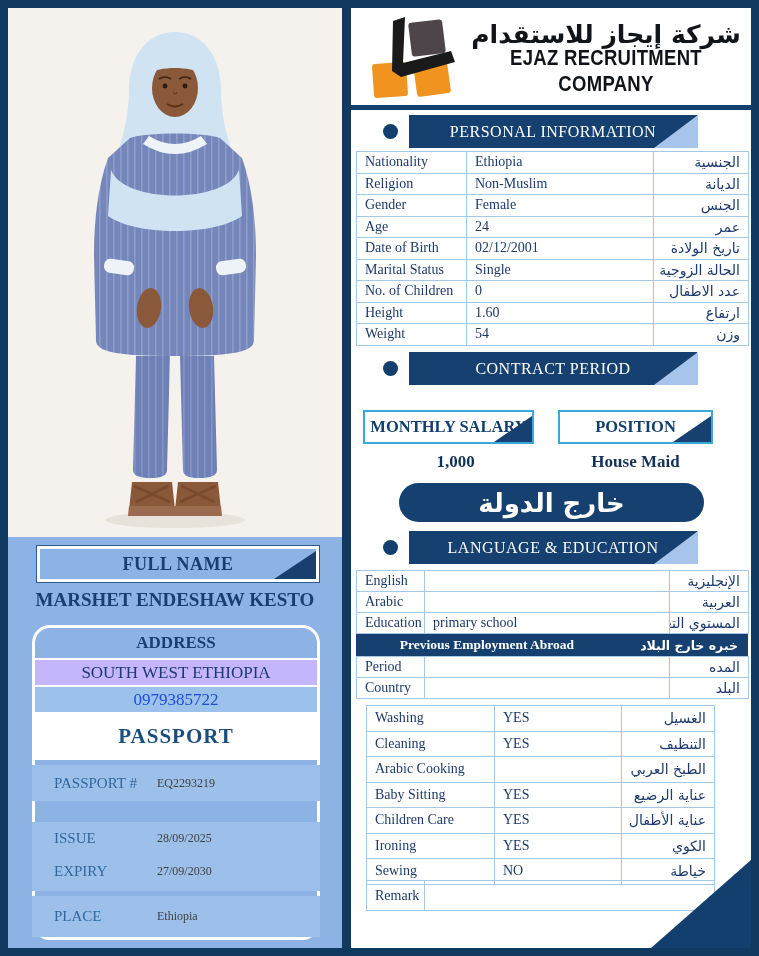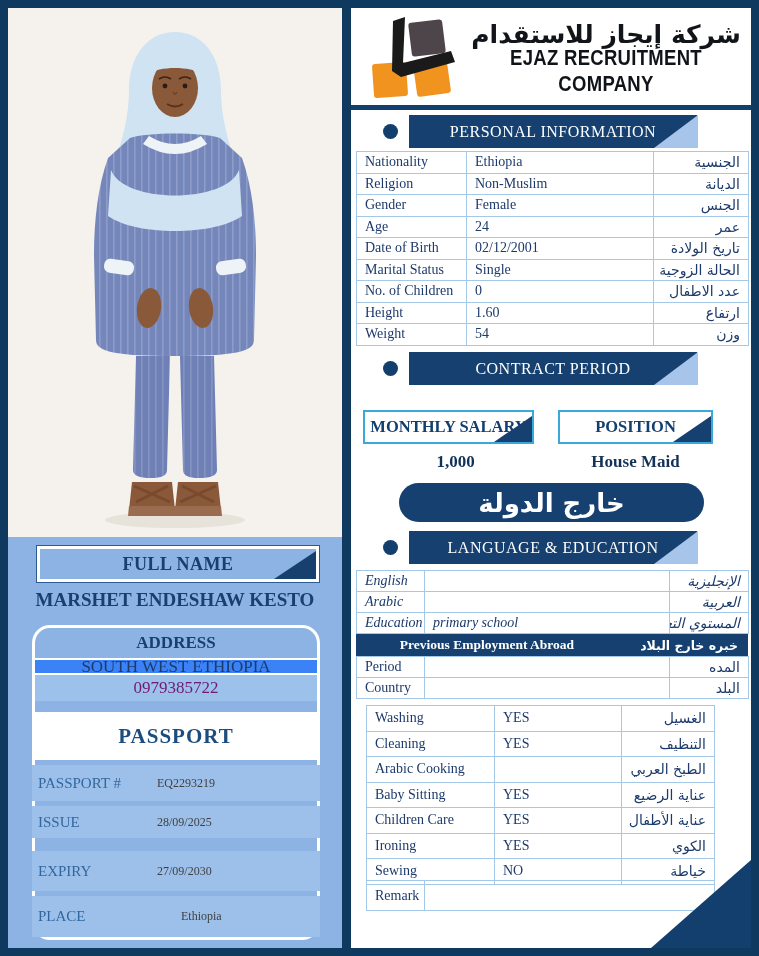--- a/index.html
+++ b/index.html
@@ -14,29 +14,29 @@
   .fullname-box .lbl{color:#17406f;font-weight:bold;font-size:18px;letter-spacing:.5px;}
   .corner-tri{position:absolute;right:0;bottom:0;width:42px;height:28px;background:#17406f;
         clip-path:polygon(100% 0,100% 100%,0 100%);}
   .name-line{position:absolute;left:0;top:52px;width:100%;text-align:center;color:#17406f;
         font-weight:bold;font-size:19px;}
   .round-box{position:absolute;left:24px;top:88px;width:288px;height:315px;border:3px solid #ffffff;
         border-radius:18px;box-sizing:border-box;overflow:hidden;}
   .rb-row{width:100%;box-sizing:border-box;}
   .addr-head{height:32px;display:flex;align-items:center;justify-content:center;color:#17406f;
         font-weight:bold;font-size:17px;border-bottom:2px solid #fff;}
-  .addr-val{height:15px;background:#3b82f6;display:flex;align-items:center;justify-content:center;
+  .addr-val{height:27px;background:#c4b5fd;display:flex;align-items:center;justify-content:center;
         color:#1c3a6b;font-size:17px;border-bottom:2px solid #fff;}
   .phone-val{height:26px;background:#9cc1ea;display:flex;align-items:center;justify-content:center;
-        color:#701a75;font-size:17px;}
+        color:#1d4ed8;font-size:17px;}
   .passport-band{position:absolute;left:24px;top:175px;width:288px;height:48px;background:#ffffff;
         display:flex;align-items:center;justify-content:center;color:#1b4e7e;font-weight:bold;
         font-size:21px;letter-spacing:1px;}
   .pp-row{position:absolute;left:24px;width:288px;background:#9dc0ea;display:flex;align-items:center;}
-  .pp-label{width:125px;padding-left:6px;color:#31679e;font-size:15px;box-sizing:border-box;}
+  .pp-label{width:125px;padding-left:22px;color:#31679e;font-size:15px;box-sizing:border-box;}
   .pp-value{color:#404040;font-size:12px;}
   
   .right-col{position:absolute;left:351px;top:8px;width:400px;height:940px;background:#ffffff;}
   .header-box{position:absolute;left:0;top:0;width:400px;height:97px;background:#ffffff;
         border-bottom:5px solid #123f6e;display:flex;align-items:center;}
   .logo{width:104px;height:84px;position:relative;margin-left:14px;flex:none;}
   .logo .sq{position:absolute;width:34px;height:34px;border-radius:3px;}
   .sq-char{background:#4d454a;left:45px;top:6px;transform:rotate(-7deg);}
   .sq-or1{background:#f0931f;left:8px;top:48px;transform:rotate(-4deg);}
   .sq-or2{background:#f0931f;left:50px;top:46px;transform:rotate(-8deg);}
@@ -63,21 +63,21 @@
   .sal-box{position:absolute;top:402px;height:34px;background:#fff;border:2.5px solid #3aa8d8;
         box-sizing:border-box;display:flex;align-items:center;justify-content:center;}
   .sal-box span{color:#123f6e;font-weight:bold;font-size:16.5px;}
   .sal-box::after{content:"";position:absolute;right:0;bottom:0;width:38px;height:26px;
         background:#15406f;clip-path:polygon(100% 0,100% 100%,0 100%);}
   .box-val{position:absolute;top:444px;text-align:center;color:#123258;font-weight:bold;font-size:17px;}
   .pill{position:absolute;left:48px;top:475px;width:305px;height:39px;background:#15406f;
         border-radius:20px;display:flex;align-items:center;justify-content:center;}
   .pill span{color:#fff;font-weight:bold;font-size:26px;font-family:"DejaVu Sans",sans-serif;}
   .lang-table{left:5px;top:562px;width:392px;}
-  .lang-table td{height:20px;font-style:italic;}
+  .lang-table td{height:20px;}
   .prev-bar{position:absolute;left:5px;top:626px;width:392px;height:22px;background:#15406f;
         display:flex;align-items:center;}
   .prev-bar .en{flex:1;text-align:center;color:#fff;font-weight:bold;font-size:13.5px;}
   .prev-bar .arr{width:120px;text-align:right;padding-right:10px;color:#fff;font-weight:bold;
         font-size:12.5px;direction:rtl;font-family:"DejaVu Sans",sans-serif;}
   .prev-table{left:5px;top:648px;width:392px;}
   .prev-table td{height:20px;}
   .skills-table{left:15px;top:697px;width:348px;}
   .skills-table td{height:24.5px;padding:0 10px;}
   .remark-table{left:15px;top:872px;width:348px;}
@@ -153,29 +153,29 @@
       <div class="rb-row addr-val">SOUTH WEST ETHIOPIA</div>
       <div class="rb-row phone-val">0979385722</div>
     </div>
 
     <div class="passport-band">PASSPORT</div>
 
     <div class="pp-row" style="top:228px;height:36px;">
       <span class="pp-label">PASSPORT #</span>
       <span class="pp-value">EQ2293219</span>
     </div>
-    <div class="pp-row" style="top:269px;height:32px;align-items:center;">
+    <div class="pp-row" style="top:285px;height:32px;align-items:center;">
       <span class="pp-label">ISSUE</span>
       <span class="pp-value">28/09/2025</span>
     </div>
     <div class="pp-row" style="top:314px;height:40px;">
       <span class="pp-label">EXPIRY</span>
       <span class="pp-value">27/09/2030</span>
     </div>
-    <div class="pp-row" style="top:359px;height:41px;gap:24px;">
+    <div class="pp-row" style="top:359px;height:41px;">
       <span class="pp-label">PLACE</span>
       <span class="pp-value">Ethiopia</span>
     </div>
   </div>
 
   <div class="right-col">
 
     <div class="header-box">
       <div class="logo">
         <div class="sq sq-char"></div>

